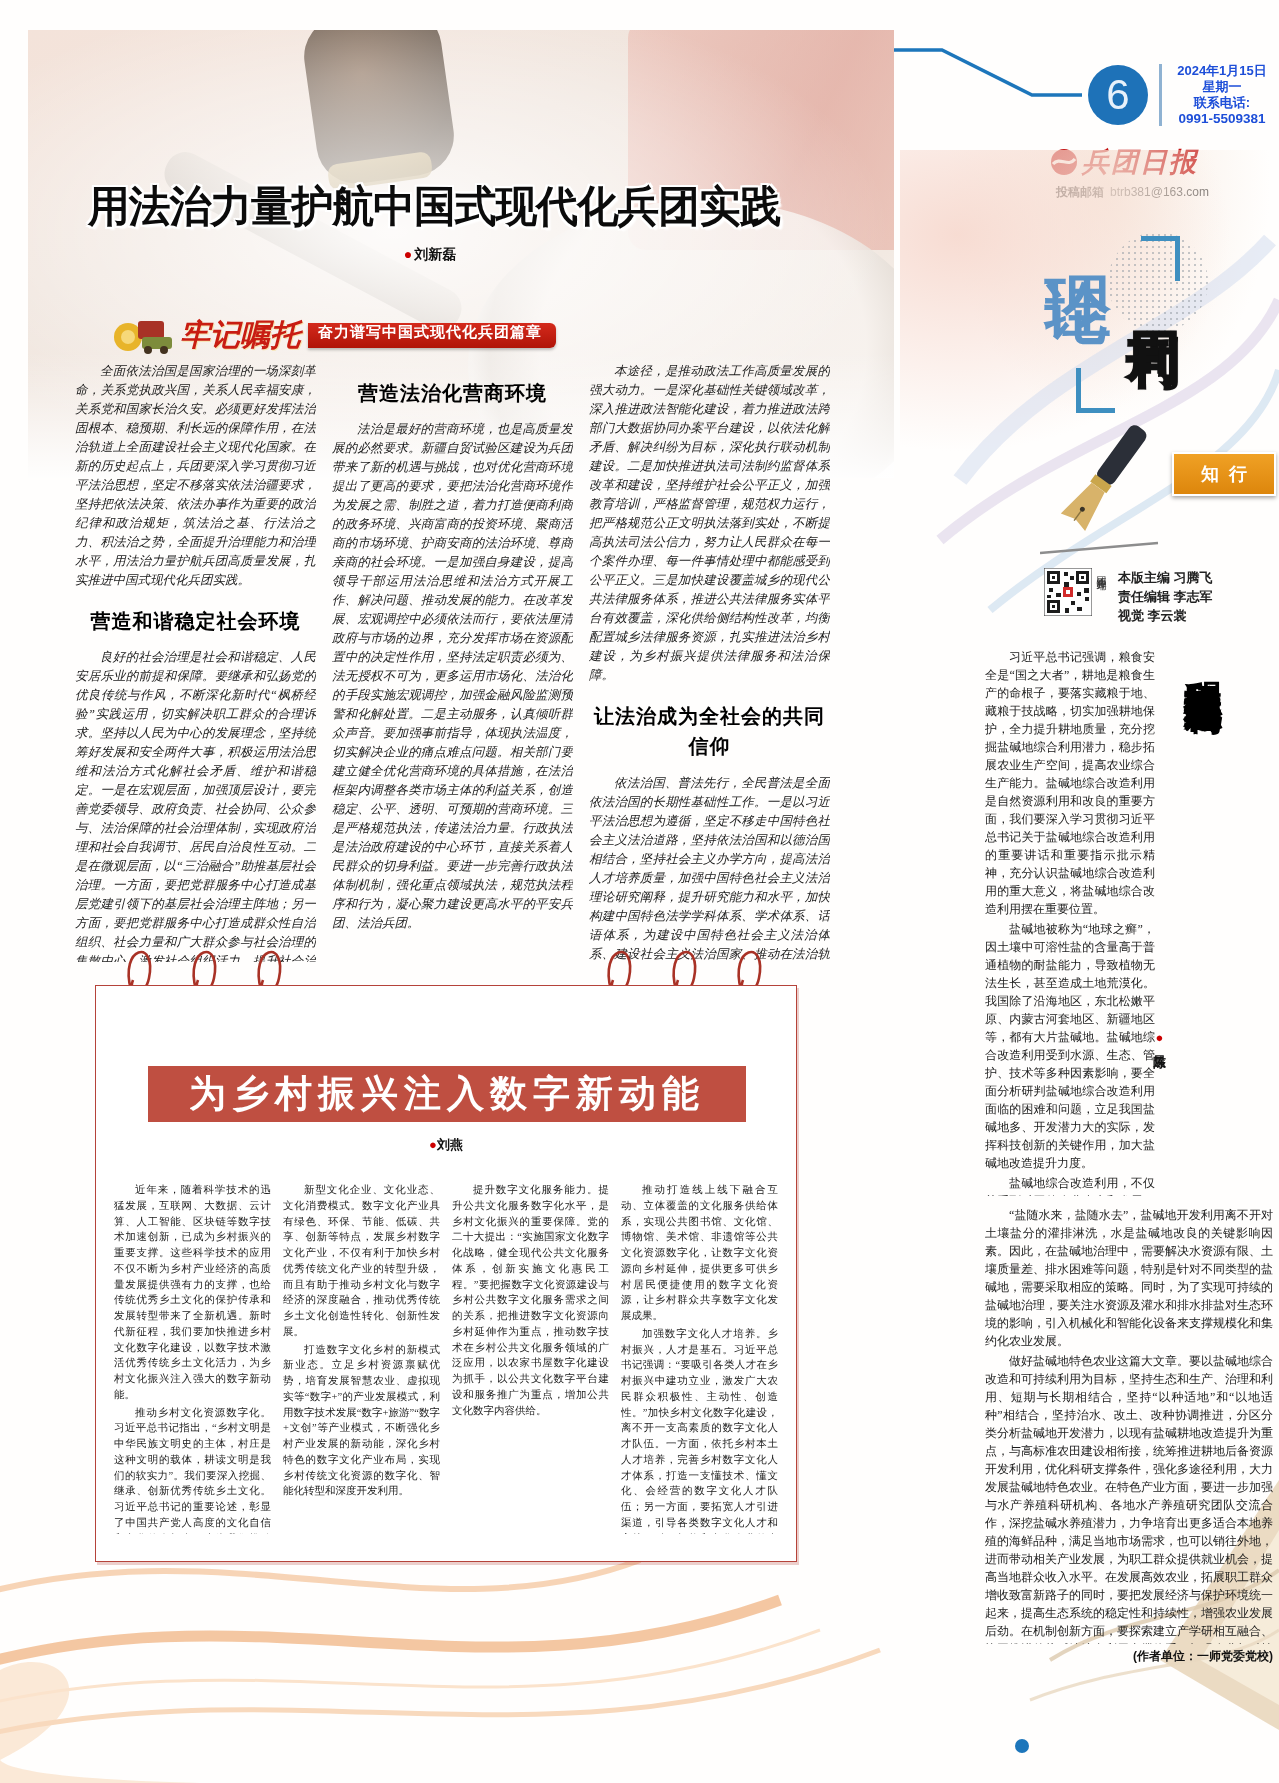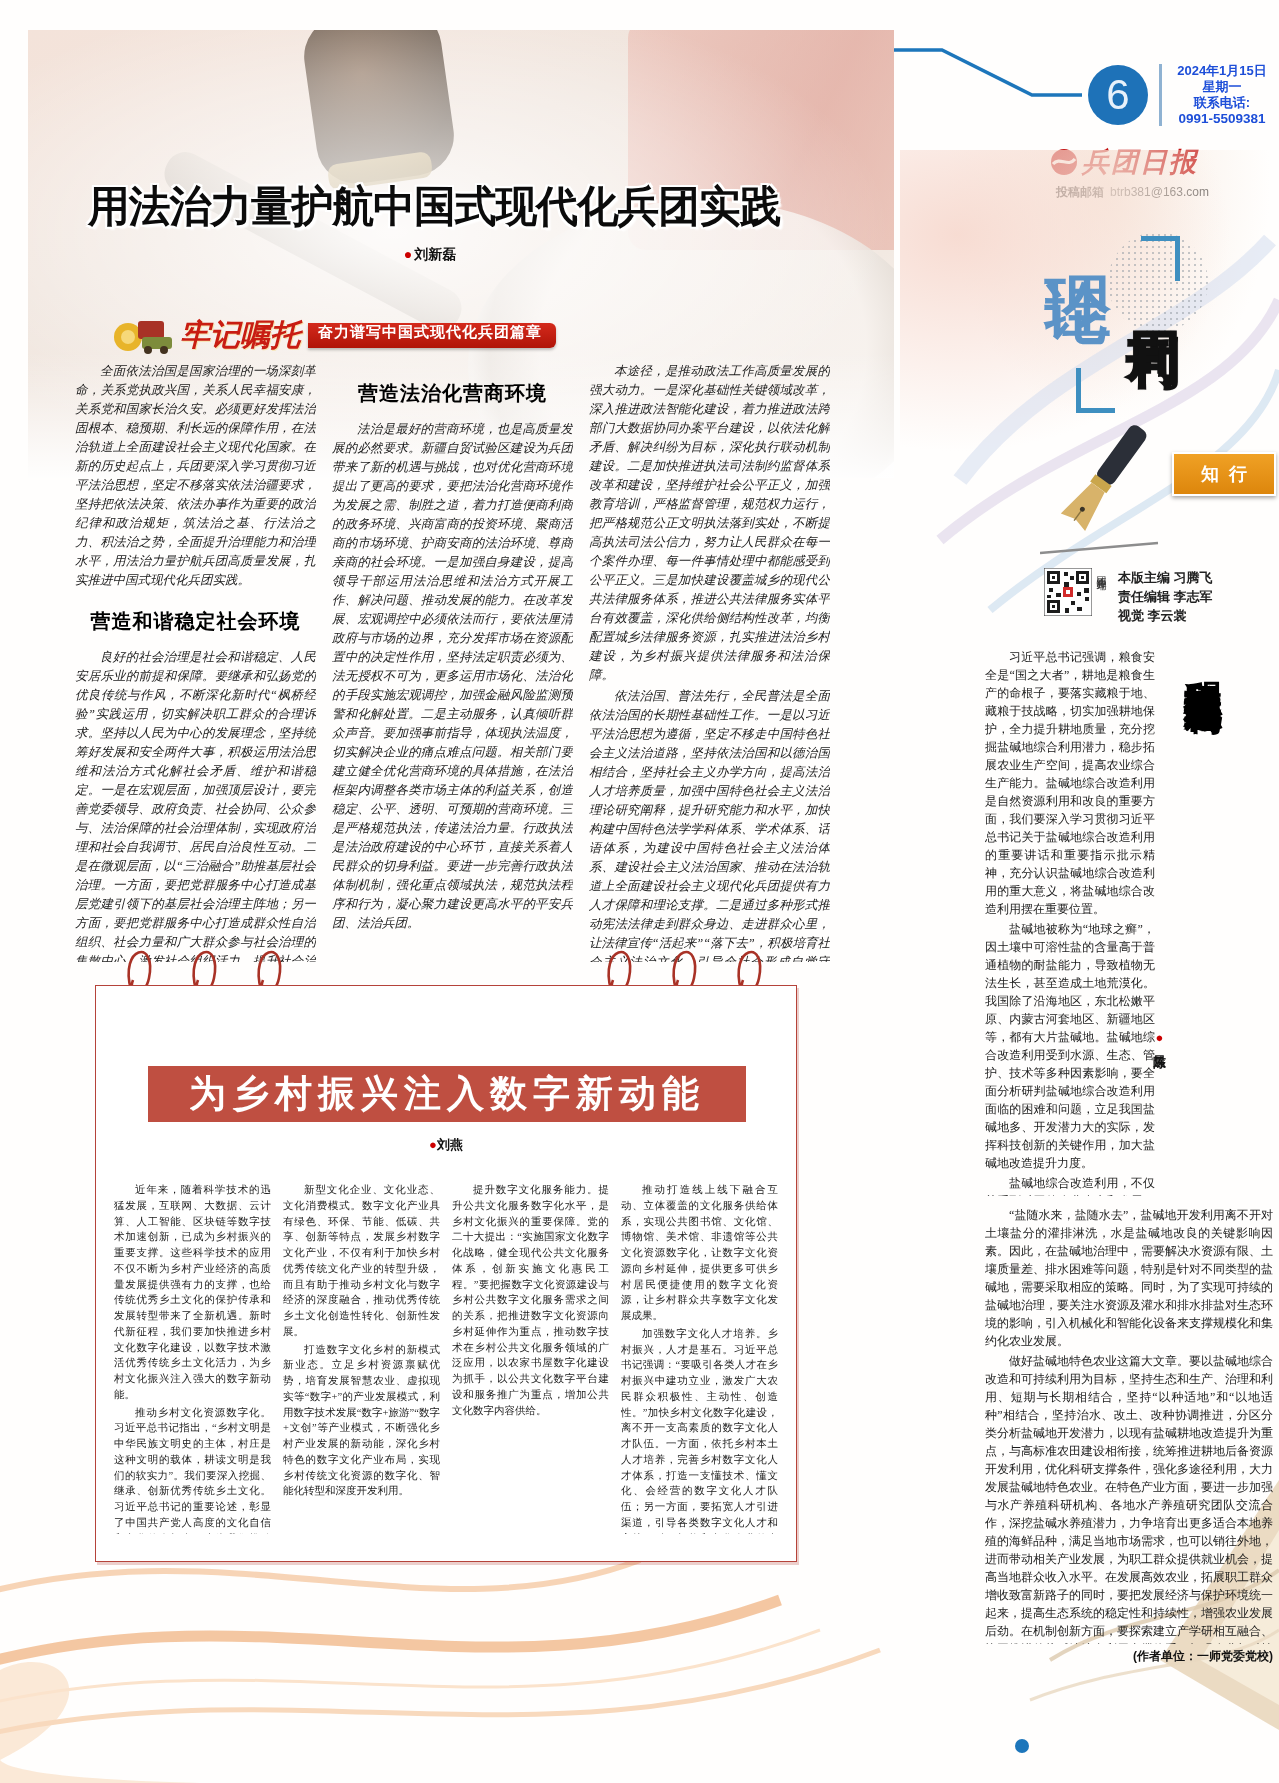--- a/index.html
+++ b/index.html
@@ -158,20 +158,21 @@
       <p>良好的社会治理是社会和谐稳定、人民安居乐业的前提和保障。要继承和弘扬党的优良传统与作风，不断深化新时代“枫桥经验”实践运用，切实解决职工群众的合理诉求。坚持以人民为中心的发展理念，坚持统筹好发展和安全两件大事，积极运用法治思维和法治方式化解社会矛盾、维护和谐稳定。一是在宏观层面，加强顶层设计，要完善党委领导、政府负责、社会协同、公众参与、法治保障的社会治理体制，实现政府治理和社会自我调节、居民自治良性互动。二是在微观层面，以“三治融合”助推基层社会治理。一方面，要把党群服务中心打造成基层党建引领下的基层社会治理主阵地；另一方面，要把党群服务中心打造成群众性自治组织、社会力量和广大群众参与社会治理的集散中心，激发社会组织活力，提升社会治理效能，实现“群防群治”。</p>
 
     </div>
     <div class="col">
       <h3>营造法治化营商环境</h3>
       <p>法治是最好的营商环境，也是高质量发展的必然要求。新疆自贸试验区建设为兵团带来了新的机遇与挑战，也对优化营商环境提出了更高的要求，要把法治化营商环境作为发展之需、制胜之道，着力打造便商利商的政务环境、兴商富商的投资环境、聚商活商的市场环境、护商安商的法治环境、尊商亲商的社会环境。一是加强自身建设，提高领导干部运用法治思维和法治方式开展工作、解决问题、推动发展的能力。在改革发展、宏观调控中必须依法而行，要依法厘清政府与市场的边界，充分发挥市场在资源配置中的决定性作用，坚持法定职责必须为、法无授权不可为，更多运用市场化、法治化的手段实施宏观调控，加强金融风险监测预警和化解处置。二是主动服务，认真倾听群众声音。要加强事前指导，体现执法温度，切实解决企业的痛点难点问题。相关部门要建立健全优化营商环境的具体措施，在法治框架内调整各类市场主体的利益关系，创造稳定、公平、透明、可预期的营商环境。三是严格规范执法，传递法治力量。行政执法是法治政府建设的中心环节，直接关系着人民群众的切身利益。要进一步完善行政执法体制机制，强化重点领域执法，规范执法程序和行为，凝心聚力建设更高水平的平安兵团、法治兵团。</p>
 
     </div>
     <div class="col">
       <p>本途径，是推动政法工作高质量发展的强大动力。一是深化基础性关键领域改革，深入推进政法智能化建设，着力推进政法跨部门大数据协同办案平台建设，以依法化解矛盾、解决纠纷为目标，深化执行联动机制建设。二是加快推进执法司法制约监督体系改革和建设，坚持维护社会公平正义，加强教育培训，严格监督管理，规范权力运行，把严格规范公正文明执法落到实处，不断提高执法司法公信力，努力让人民群众在每一个案件办理、每一件事情处理中都能感受到公平正义。三是加快建设覆盖城乡的现代公共法律服务体系，推进公共法律服务实体平台有效覆盖，深化供给侧结构性改革，均衡配置城乡法律服务资源，扎实推进法治乡村建设，为乡村振兴提供法律服务和法治保障。</p>
+      <h3>让法治成为全社会的共同信仰</h3>
       <p>依法治国、普法先行，全民普法是全面依法治国的长期性基础性工作。一是以习近平法治思想为遵循，坚定不移走中国特色社会主义法治道路，坚持依法治国和以德治国相结合，坚持社会主义办学方向，提高法治人才培养质量，加强中国特色社会主义法治理论研究阐释，提升研究能力和水平，加快构建中国特色法学学科体系、学术体系、话语体系，为建设中国特色社会主义法治体系、建设社会主义法治国家、推动在法治轨道上全面建设社会主义现代化兵团提供有力人才保障和理论支撑。二是通过多种形式推动宪法法律走到群众身边、走进群众心里，让法律宣传“活起来”“落下去”，积极培育社会主义法治文化，引导全社会形成自觉守法、办事依法、遇事找法、解决问题用法、化解矛盾靠法的习惯和自觉。三是坚持抓领导干部这个“关键少数”和青少年这个重点对象。各级领导干部要坚决贯彻落实党中央关于全面依法治国的重大决策部署，带头尊崇法治、敬畏法律，了解法律、掌握法律，不断提高运用法治思维和法治方式深化改革、推动发展、化解矛盾、维护稳定、应对风险的能力，做尊法学法守法用法的模范。同时，要坚持把青少年作为全民普法的重点对象，将法治种子播撒在青少年心田，引导全体人民做社会主义法治的忠实崇尚者、自觉遵守者、坚定捍卫者。</p>
 
     </div>
   </div>
 
   <div class="abs num-badge">6</div>
   <div class="abs mast-divider"></div>
   <div class="abs dateblock">
     <div>2024年1月15日</div>
     <div>星期一</div>

